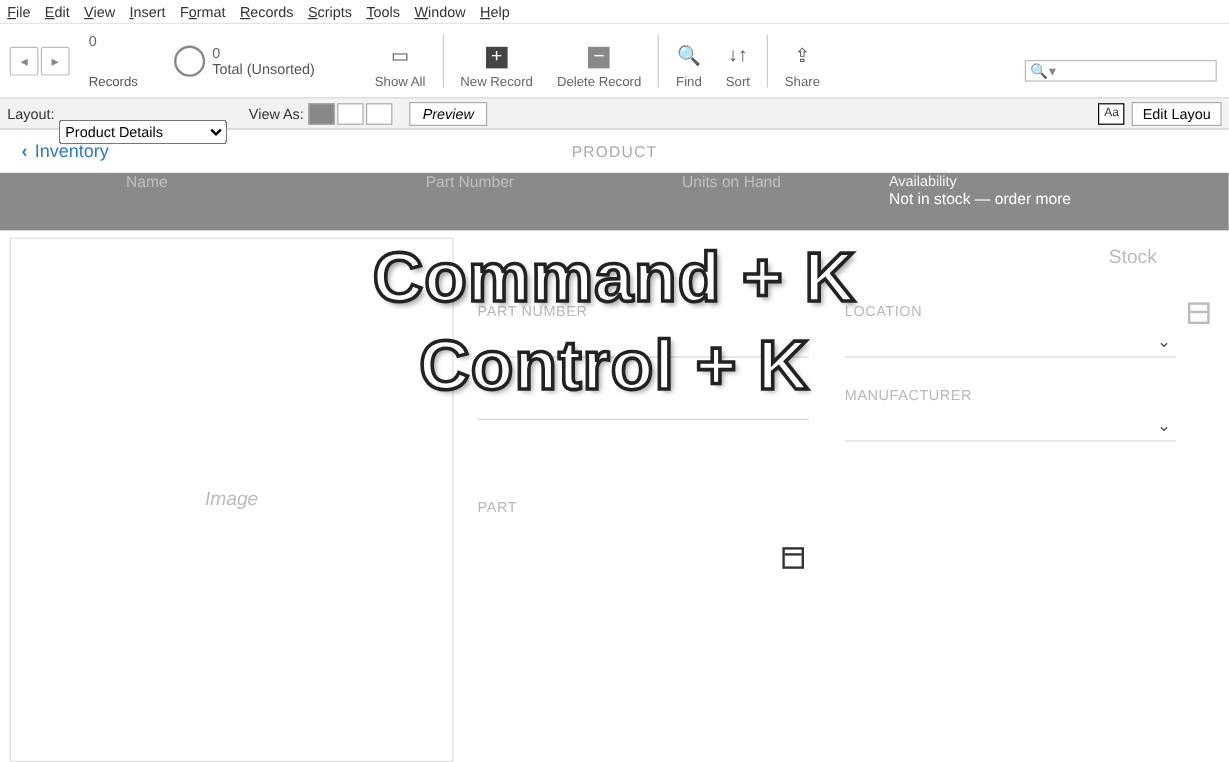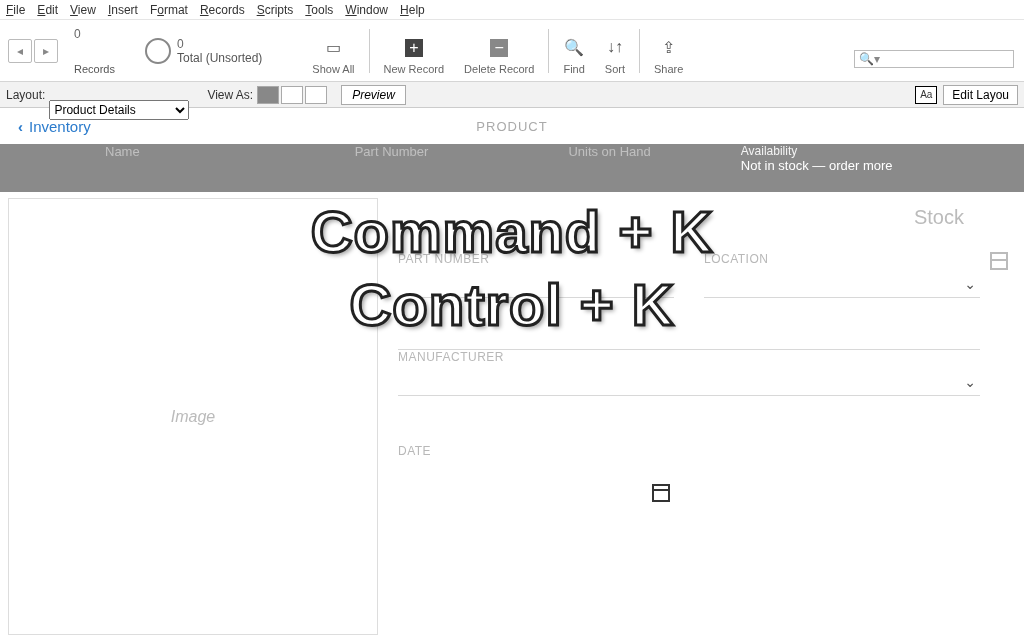--- a/index.html
+++ b/index.html
@@ -49,21 +49,21 @@
   .band .c2 { margin-left: 215px; opacity: .45; }
   .band .c3 { margin-left: 140px; opacity: .45; }
   .band .avail { margin-left: 90px; }
   .band .avail .a1 { font-size: 12px; opacity:.9;}
   .band .avail .a2 { font-size: 13px; }
 
   
   .body { display: flex; height: calc(635px - 20px - 62px - 26px - 36px - 48px); }
   .imgbox { width: 370px; border: 1px solid #ddd; margin: 6px 0 0 8px; display:flex; align-items:center; justify-content:center; color:#bbb; font-size:16px; font-style: italic; }
   .form { flex:1; padding: 16px 14px 0 20px; position:relative; }
-  .stock { position:absolute; right:60px; top:14px; color:#bbb; font-size:20px; }
+  .stock { position:absolute; right:60px; top:14px; color:#bbb; font-size:16px; }
   .tblicn { position:absolute; right:16px; top:60px; width:18px; height:18px; border:2px solid #bbb; background:linear-gradient(#bbb,#bbb) 0 5px/100% 2px no-repeat; }
 
   .frow { display:flex; margin-top: 44px; }
   .fcol { flex:1; margin-right:30px; }
   .flab { font-size:12px; color:#b8b8b8; letter-spacing:.5px; margin-bottom:4px; }
   .fval { height: 28px; border-bottom:1px solid #d8d8d8; position:relative; }
   .chev-d { position:absolute; right:4px; top:6px; color:#555; font-size:14px; }
   .calicn { width:18px; height:18px; border:2px solid #333; display:inline-block; position:relative; vertical-align:middle; }
   .calicn::before { content:""; position:absolute; top:3px; left:0; right:0; height:2px; background:#333; }
 
@@ -178,38 +178,38 @@
         <div class="fval"></div>
       </div>
       <div class="fcol">
         <div class="flab">LOCATION</div>
         <div class="fval">
             <span class="chev-d">⌄</span>
           </div>
       </div>
     </div>
 
-    <div class="frow" style="margin-top:24px;flex-direction:column;">
+    <div class="frow" style="margin-top:24px;">
       <div class="fcol">
         <div class="fval"></div>
       </div>
       <div class="fcol">
         <div class="flab">MANUFACTURER</div>
         <div class="fval">
             <span class="chev-d">⌄</span>
           </div>
       </div>
     </div>
 
     <div class="frow" style="margin-top:24px;">
     </div>
 
     <div class="frow" style="margin-top:24px;">
       <div class="fcol">
-        <div class="flab">DATE</div>
+        <div class="flab">PART</div>
         <div class="fval" style="border:none">
           <span style="position:absolute; right:4px; top:22px;"><span class="calicn"></span></span>
         </div>
       </div>
       <div class="fcol"></div>
     </div>
   </div>
 </div>
 
 <div class="overlay">

